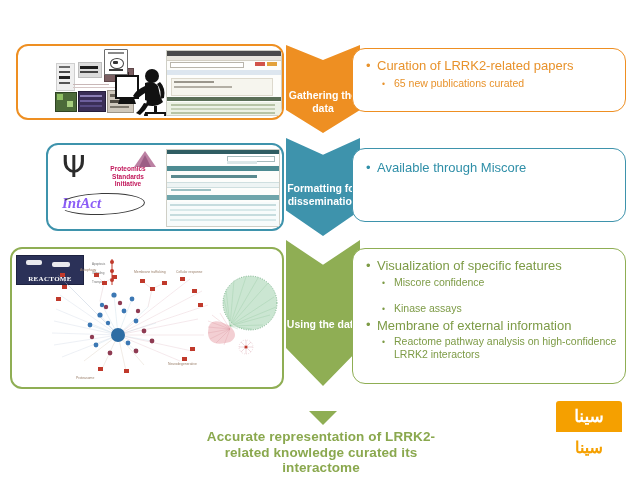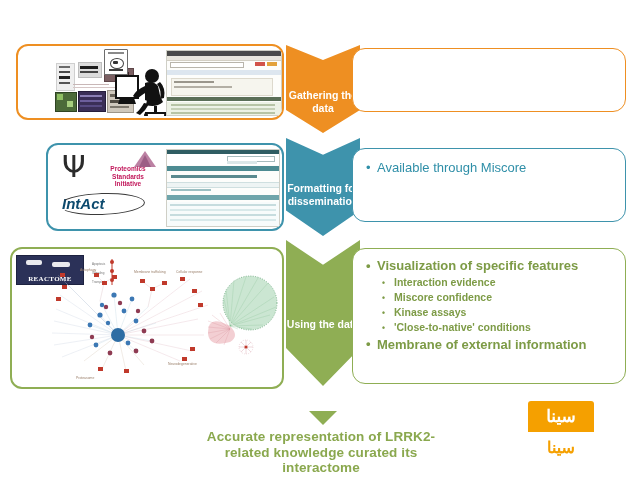--- a/index.html
+++ b/index.html
@@ -41,42 +41,42 @@
   .chev .cap{
     position:absolute;left:0;right:0;
     text-align:center;color:#ffffff;font-weight:bold;
     font-size:10.5px;line-height:12.5px;
   }
 
   
   .card{position:absolute;border-radius:13px;background:#fff;}
   .card.orange{border:1.6px solid #EE8F22;}
   .card.teal{border:1.6px solid #3E93AC;}
-  .card.green{border:1.6px solid #8FAE54;font-weight:bold;}
+  .card.green{border:1.6px solid #8FAE54;}
   .card ul{list-style:none;margin:0;padding:0;}
   .card li{position:relative;padding-left:12px;}
   .card li::before{
     content:"\2022";position:absolute;left:1px;top:-0.5px;
   }
   .card li.sub{padding-left:13px;margin-left:16px;}
   .card li.sub::before{font-size:.82em;top:1px;}
   .l1{font-size:13px;line-height:15.5px;}
   .l2{font-size:10.5px;line-height:13px;}
   .t-orange{color:#E8922B;}
   .t-teal{color:#2F8FA8;}
   .t-green{color:#7D9B46;}
 
   
   .tip{
     position:absolute;width:28px;height:14px;background:#8FAE54;
     clip-path:polygon(0 0,100% 0,50% 100%);
   }
 
   
-  .wm{position:absolute;left:528px;top:401px;width:66px;height:62px;
+  .wm{position:absolute;left:556px;top:401px;width:66px;height:62px;
       border-radius:3px;overflow:hidden;font-family:Liberation Serif, serif;}
   .wm .top{height:31px;background:#F5A000;display:flex;align-items:center;
            justify-content:center;color:#fff;font-size:17px;font-weight:bold;direction:rtl;}
   .wm .bot{height:31px;background:#fff;display:flex;align-items:center;
            justify-content:center;color:#F5A000;font-size:16px;font-weight:bold;direction:rtl;}
 
   
   .ill{position:absolute;}
 
   
@@ -93,22 +93,22 @@
 
   
   .reactome{position:absolute;background:#2B3158;border:1px solid #1d2240;
             display:flex;align-items:flex-end;justify-content:center;}
   .reactome span{color:#fff;font-size:7px;font-weight:bold;letter-spacing:.3px;
                  font-family:"Liberation Serif",serif;padding-bottom:1px;}
 
   
   .psi{position:absolute;color:#2b2b2b;font-size:30px;line-height:30px;font-family:"DejaVu Sans",sans-serif;}
   .psitxt{position:absolute;color:#C2185B;font-size:6.5px;line-height:7.6px;font-weight:bold;text-align:center;}
-  .intact{position:absolute;color:#0c4a6e;font-size:15px;font-style:italic;font-weight:bold;
-          font-family:Liberation Sans, sans-serif;}
+  .intact{position:absolute;color:#8b5cf6;font-size:15px;font-style:italic;font-weight:bold;
+          font-family:Liberation Serif, serif;}
 </style>
 </head>
 <body>
 
 <div class="stage">
 
 
   <div class="panel orange" style="left:16px;top:44px;width:264px;height:72px;">
 
     <div class="ill" style="left:0;top:0;width:140px;height:70px;">
@@ -194,20 +194,22 @@
     </div>
   </div>
 
   <div class="chev orange" style="left:286px;top:45px;width:74px;height:88px;">
     <div class="body"></div>
     <div class="cap" style="top:44px;">Gathering the data</div>
   </div>
 
   <div class="card orange" style="left:352px;top:48px;width:272px;height:62px;">
     <ul style="margin:9px 10px 0 12px;">
+      <li class="l1 t-orange">Curation of LRRK2-related papers</li>
+      <li class="sub l2 t-orange" style="margin-top:3px;">65 new publications curated</li>
     </ul>
   </div>
 
   <div class="panel teal" style="left:46px;top:143px;width:234px;height:84px;">
 
     <div class="psi" style="left:14px;top:7px;">Ψ</div>
 
     <div style="position:absolute;left:84px;top:5px;width:26px;height:18px;">
       <svg viewBox="0 0 26 18" width="26" height="18" aria-hidden="true">
         <path d="M13 1 L24 17 L2 17 Z" fill="#B06B93" opacity="0.85"></path>
@@ -432,25 +434,24 @@
   </div>
 
   <div class="chev green" style="left:286px;top:240px;width:74px;height:146px;">
     <div class="body"></div>
     <div class="cap" style="top:78px;">Using the data</div>
   </div>
 
   <div class="card green" style="left:352px;top:248px;width:272px;height:134px;">
     <ul style="margin:9px 8px 0 12px;">
       <li class="l1 t-green">Visualization of specific features</li>
-      <li class="sub l2 t-green" style="margin-top:2px;">Interaction evidence</li>
       <li class="sub l2 t-green" style="margin-top:2px;">Miscore confidence</li>
-      <li class="sub l2 t-green" style="margin-top:2px;">Kinase assays</li>
-      <li class="sub l2 t-green" style="margin-top:2px;">'Close-to-native' conditions</li>
+      <li class="sub l2 t-green" style="margin-top:13px;">Kinase assays</li>
       <li class="l1 t-green" style="margin-top:3px;">Membrane of external information</li>
+      <li class="sub l2 t-green" style="margin-top:2px;">Reactome pathway analysis on high-confidence LRRK2 interactors</li>
     </ul>
   </div>
 
   <div class="tip" style="left:309px;top:411px;"></div>
 
   <div class="footline">Accurate representation of LRRK2-related knowledge curated its interactome</div>
 
   <div class="wm">
     <div class="top">سینا</div>
     <div class="bot">سینا</div>

